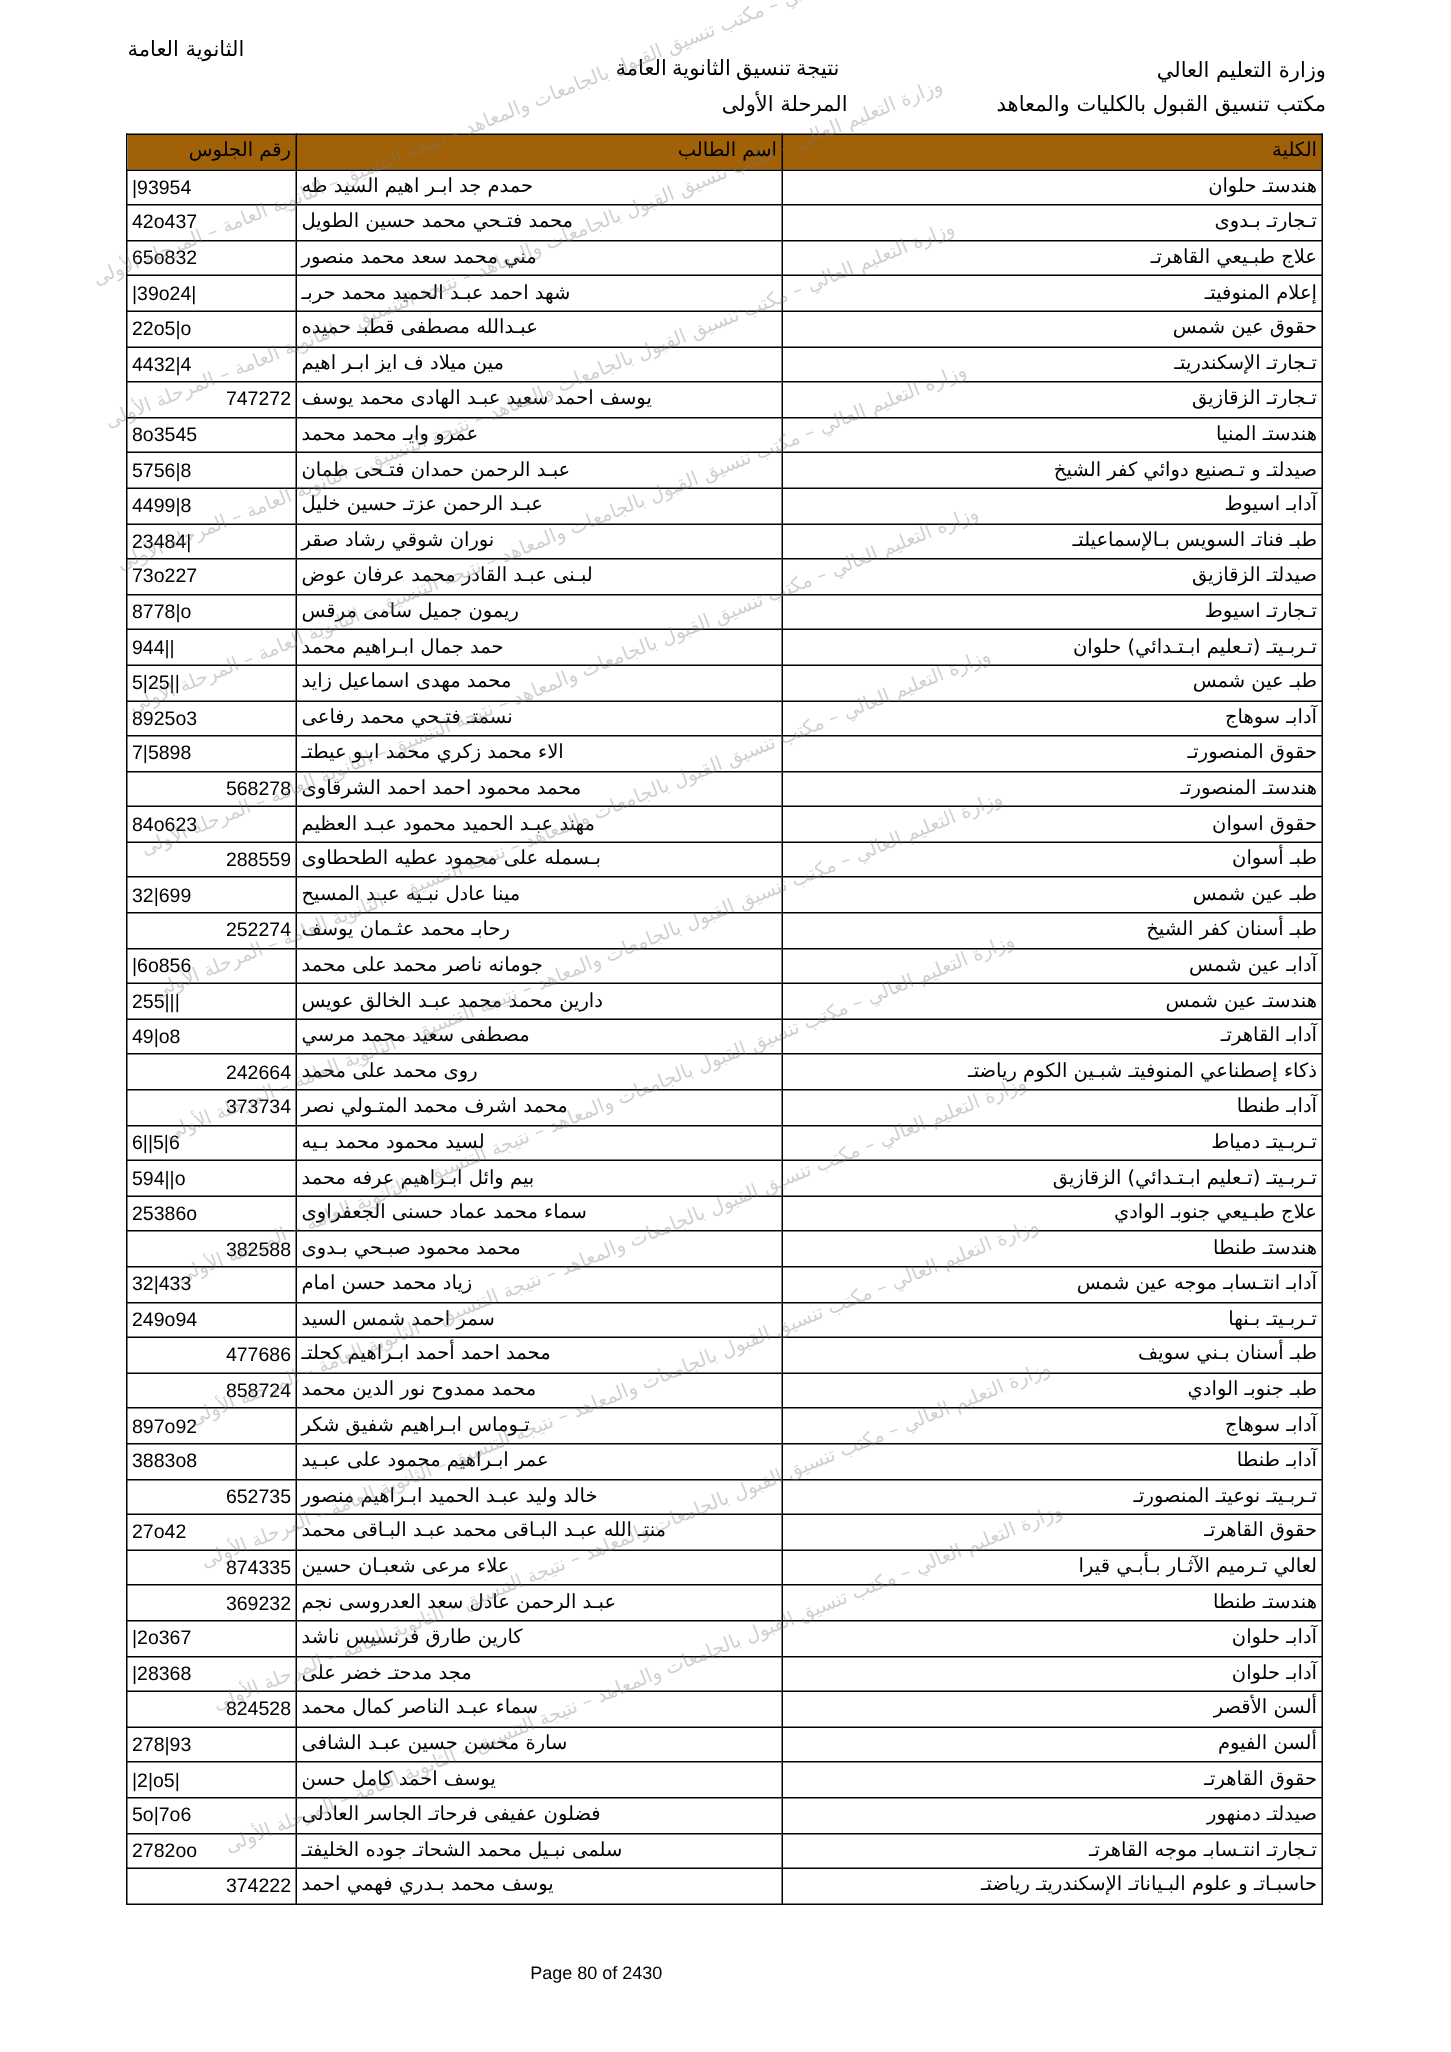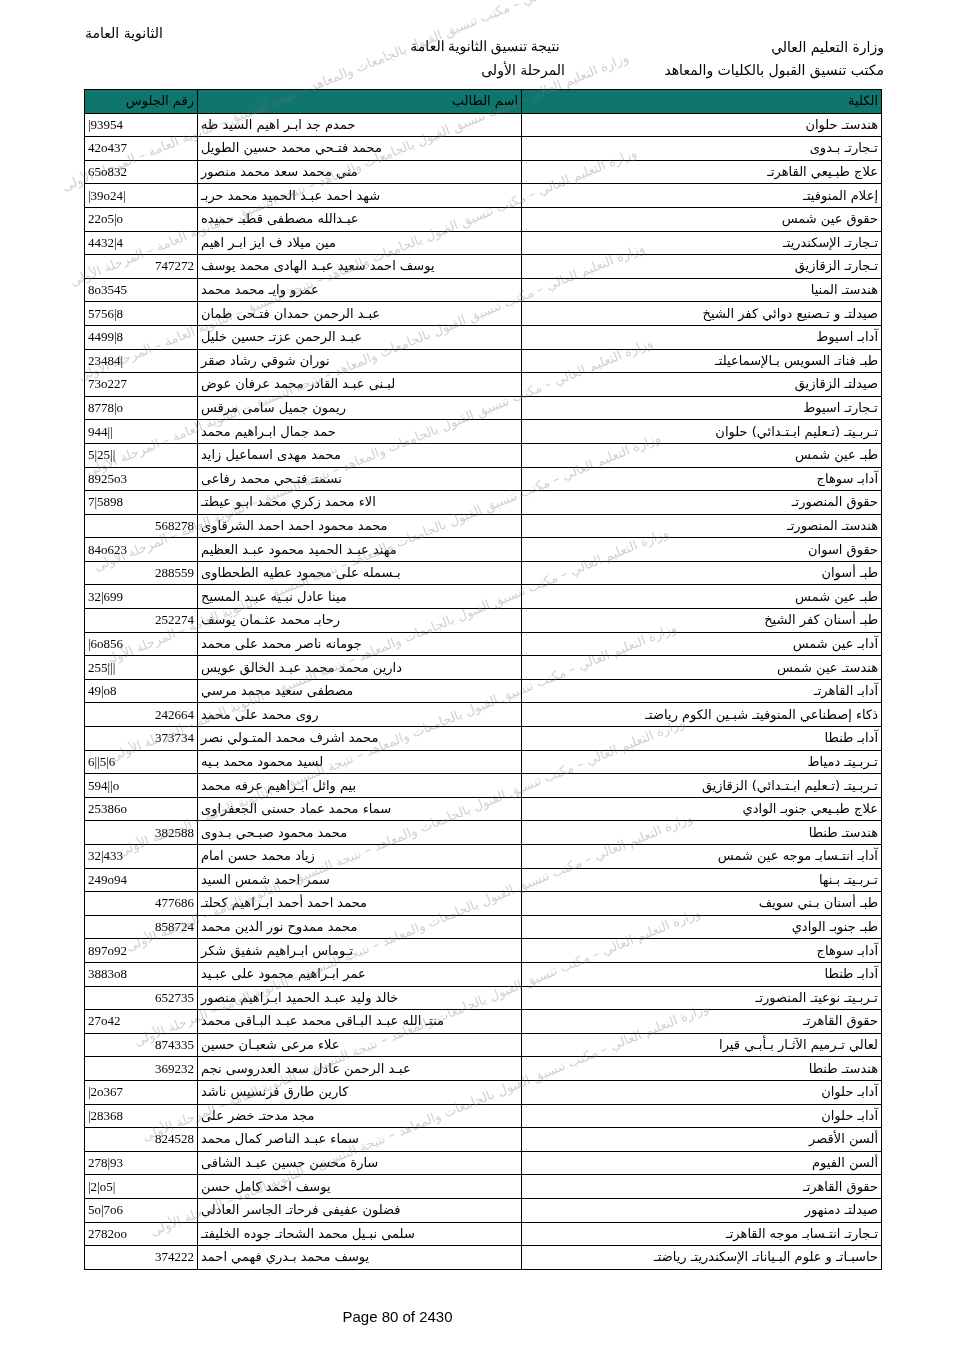--- a/index.html
+++ b/index.html
@@ -8,30 +8,30 @@
   .hdr { position:absolute; font-size:14px; line-height:18px; white-space:nowrap; direction:rtl; }
   #h-right1 { right:83px; top:38px; }
   #h-right2 { right:83px; top:61px; }
   #h-center1 { left:405px; top:38px; width:160px; text-align:center;font-family:Liberation Serif, serif; }
   #h-center2 { left:405px; top:61px; width:160px; text-align:right; }
   #h-left1 { left:85px; top:24px; }
   table.grid { position:absolute; left:84px; top:89px; width:797px;
                border-collapse:collapse; direction:rtl; table-layout:fixed; }
   table.grid td, table.grid th { border:1px solid #000; height:22.6px; padding:0 3px;
                font-size:13px; line-height:20px; white-space:nowrap; overflow:hidden; font-weight:normal; }
-  table.grid th { background:#0f766e; text-align:right; }
+  table.grid th { background:#a16207; text-align:right; }
   td.college { text-align:right; }
   td.name { text-align:left; }
-  td.seat { text-align:right; direction:ltr; font-family:Liberation Serif, serif; font-size:14px;border-radius:11px; }
+  td.seat { text-align:right; direction:ltr; font-family:Liberation Sans, sans-serif; font-size:14px;border-radius:11px; }
   td.seat.l { text-align:left; }
   col.c-college { width:360px; }
   col.c-name { width:324px; }
   col.c-seat { width:113px; }
   #footer { position:absolute; left:0; width:795px; top:1308px; text-align:center;
-            font-family:"Liberation Sans", sans-serif; font-size:15px; }
+            font-family:"Liberation Sans", sans-serif; font-size:12px; }
   .wm { position:absolute; color:rgba(120,120,120,0.35); font-size:13px; white-space:nowrap;
         transform:rotate(-22deg); transform-origin:left top; pointer-events:none; direction:rtl; }
 </style>
 </head>
 <body>
 
 <div id="h-right1" class="hdr">وزارة التعليم العالي</div>
 <div id="h-right2" class="hdr">مكتب تنسيق القبول بالكليات والمعاهد</div>
 <div id="h-center1" class="hdr">نتيجة تنسيق الثانوية العامة</div>
 <div id="h-center2" class="hdr">المرحلة الأولى</div>

